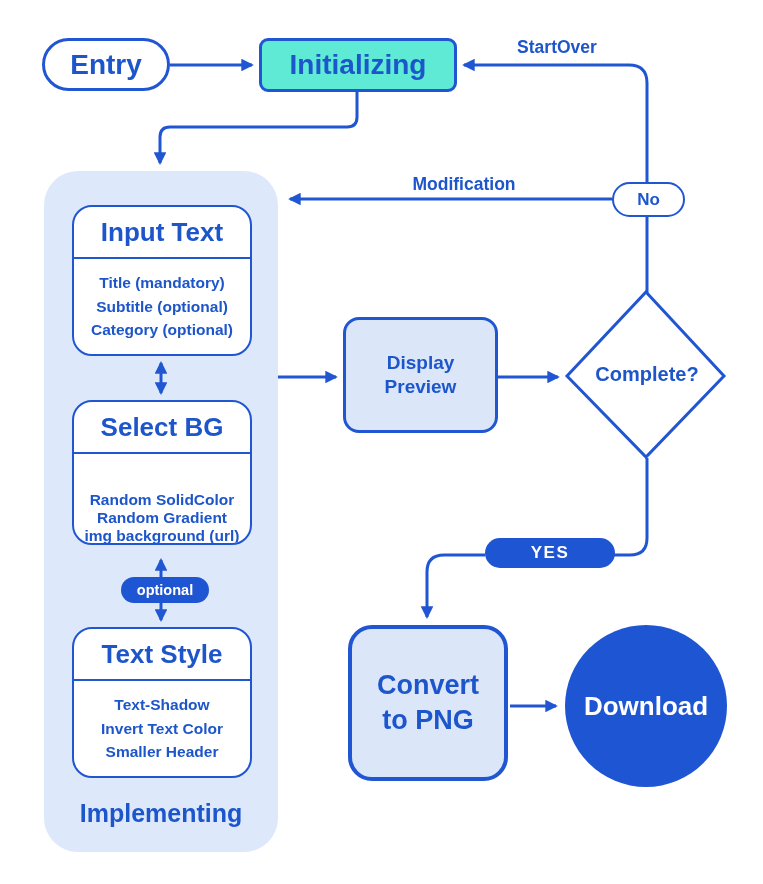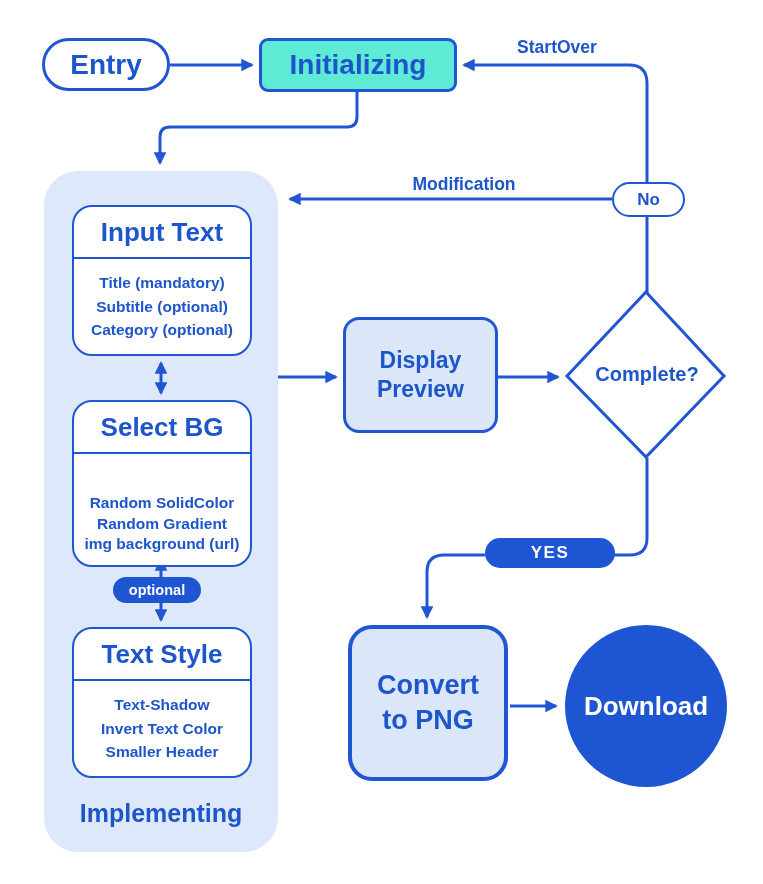--- a/index.html
+++ b/index.html
@@ -31,21 +31,21 @@
     font-size: 28px; font-weight: 600; color: #1d55cb;
   }
   .initializing-box {
     left: 259px; top: 38px; width: 198px; height: 54px;
     background: #5eead4; border: 3px solid #2156d2; border-radius: 9px;
     font-size: 28px; font-weight: 600; color: #1d55cb;
   }
   .display-preview-box {
     left: 343px; top: 317px; width: 155px; height: 116px;
     background: #dbe6f9; border: 3px solid #2156d2; border-radius: 16px;
-    font-size: 23px; font-weight: 600; color: #1d55cb;
+    font-size: 19px; font-weight: 600; color: #1d55cb;
     text-align: center; line-height: 1.25; flex-direction: column;
   }
   .convert-png-box {
     left: 348px; top: 625px; width: 160px; height: 156px;
     background: #dbe6f9; border: 4px solid #2156d2; border-radius: 24px;
     font-size: 27px; font-weight: 600; color: #1d55cb;
     text-align: center; line-height: 1.3; flex-direction: column;
   }
   .download-circle {
     left: 565px; top: 625px; width: 162px; height: 162px;
@@ -58,33 +58,33 @@
     left: 612px; top: 182px; width: 73px; height: 35px;
     background: #ffffff; border: 2.5px solid #2156d2; border-radius: 18px;
     font-size: 17px; font-weight: 700; color: #1d55cb;
   }
   .yes-pill {
     left: 485px; top: 538px; width: 130px; height: 30px;
     background: #1e55d3; border-radius: 18px;
     font-size: 17px; font-weight: 700; color: #ffffff; letter-spacing: 1.5px;
   }
   .optional-pill {
-    left: 113px; top: 577px; width: 88px; height: 26px;
+    left: 121px; top: 577px; width: 88px; height: 26px;
     background: #1e55d3; border-radius: 13px;
     font-size: 14.5px; font-weight: 600; color: #ffffff;
   }
 
   
   .section-box {
     position: absolute; z-index: 3; width: 180px; left: 72px;
     background: #ffffff; border: 2.5px solid #2156d2; border-radius: 20px;
     display: flex; flex-direction: column; overflow: hidden;
   }
   .input-text-box  { top: 205px; height: 151px; }
-  .select-bg-box   { top: 400px; height: 167px; gap: 28px; }
+  .select-bg-box   { top: 400px; height: 145px; gap: 28px; }
   .text-style-box  { top: 627px; height: 151px; }
   .section-header {
     height: 52px; flex: 0 0 52px; display: flex; align-items: center; justify-content: center;
     font-size: 26px; font-weight: 600; color: #1d55cb;
     border-bottom: 2.5px solid #2156d2;
   }
   .section-items {
     flex: 1 1 auto; display: flex; flex-direction: column;
     justify-content: space-evenly; padding: 9px 0;
   }

